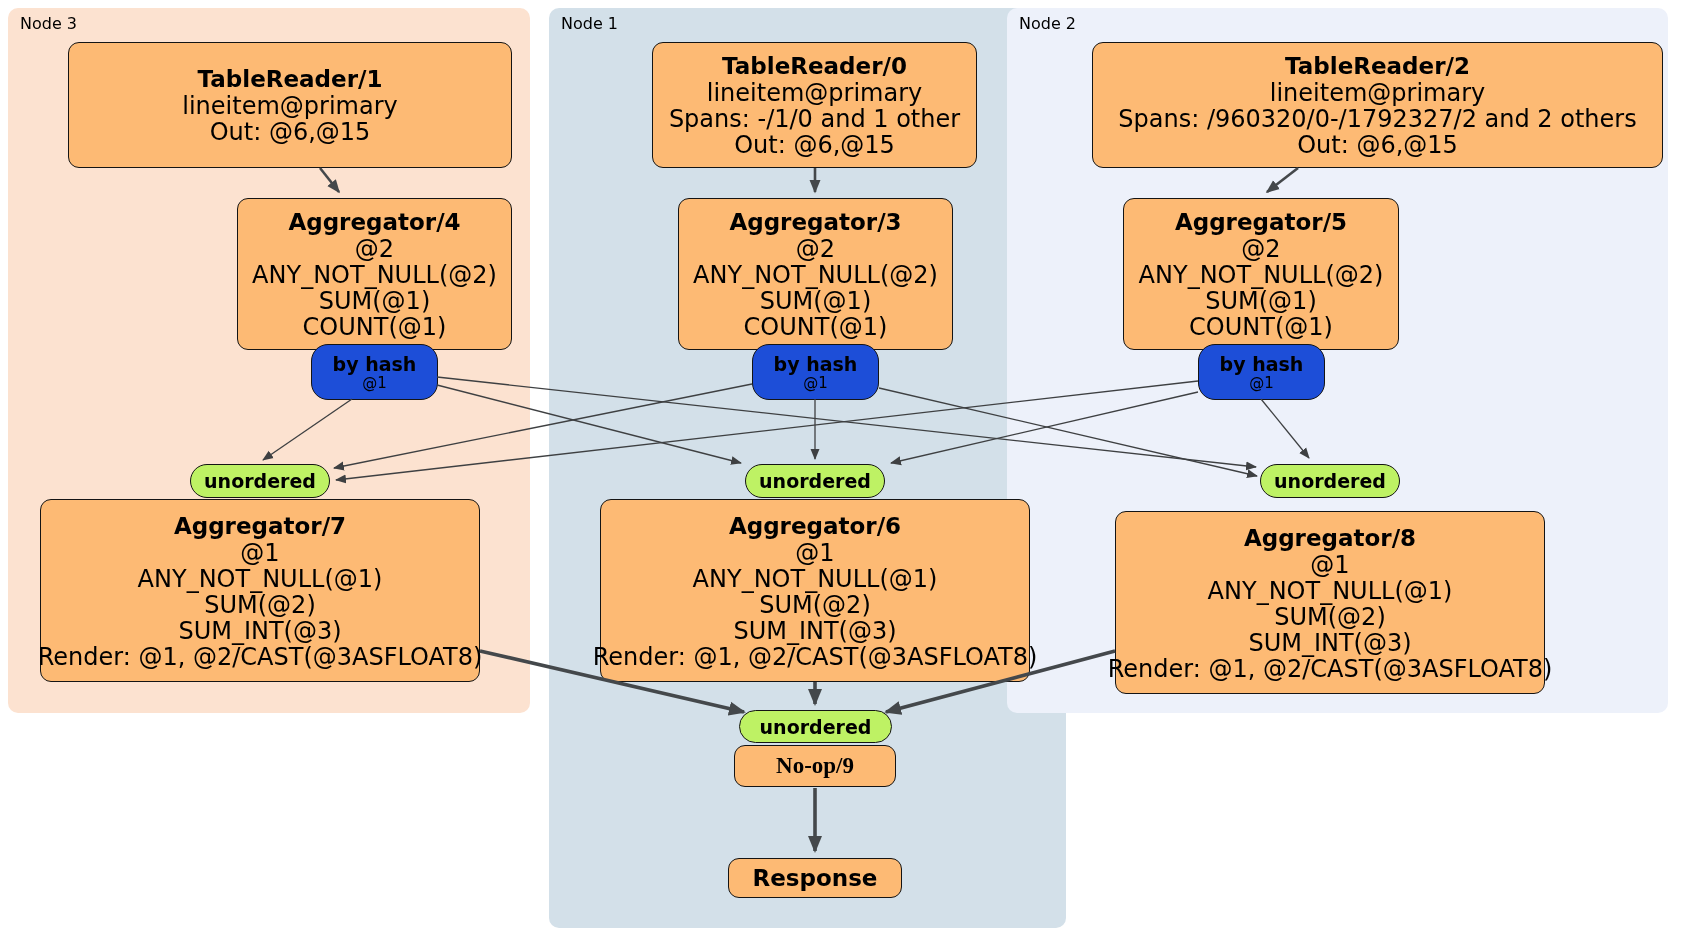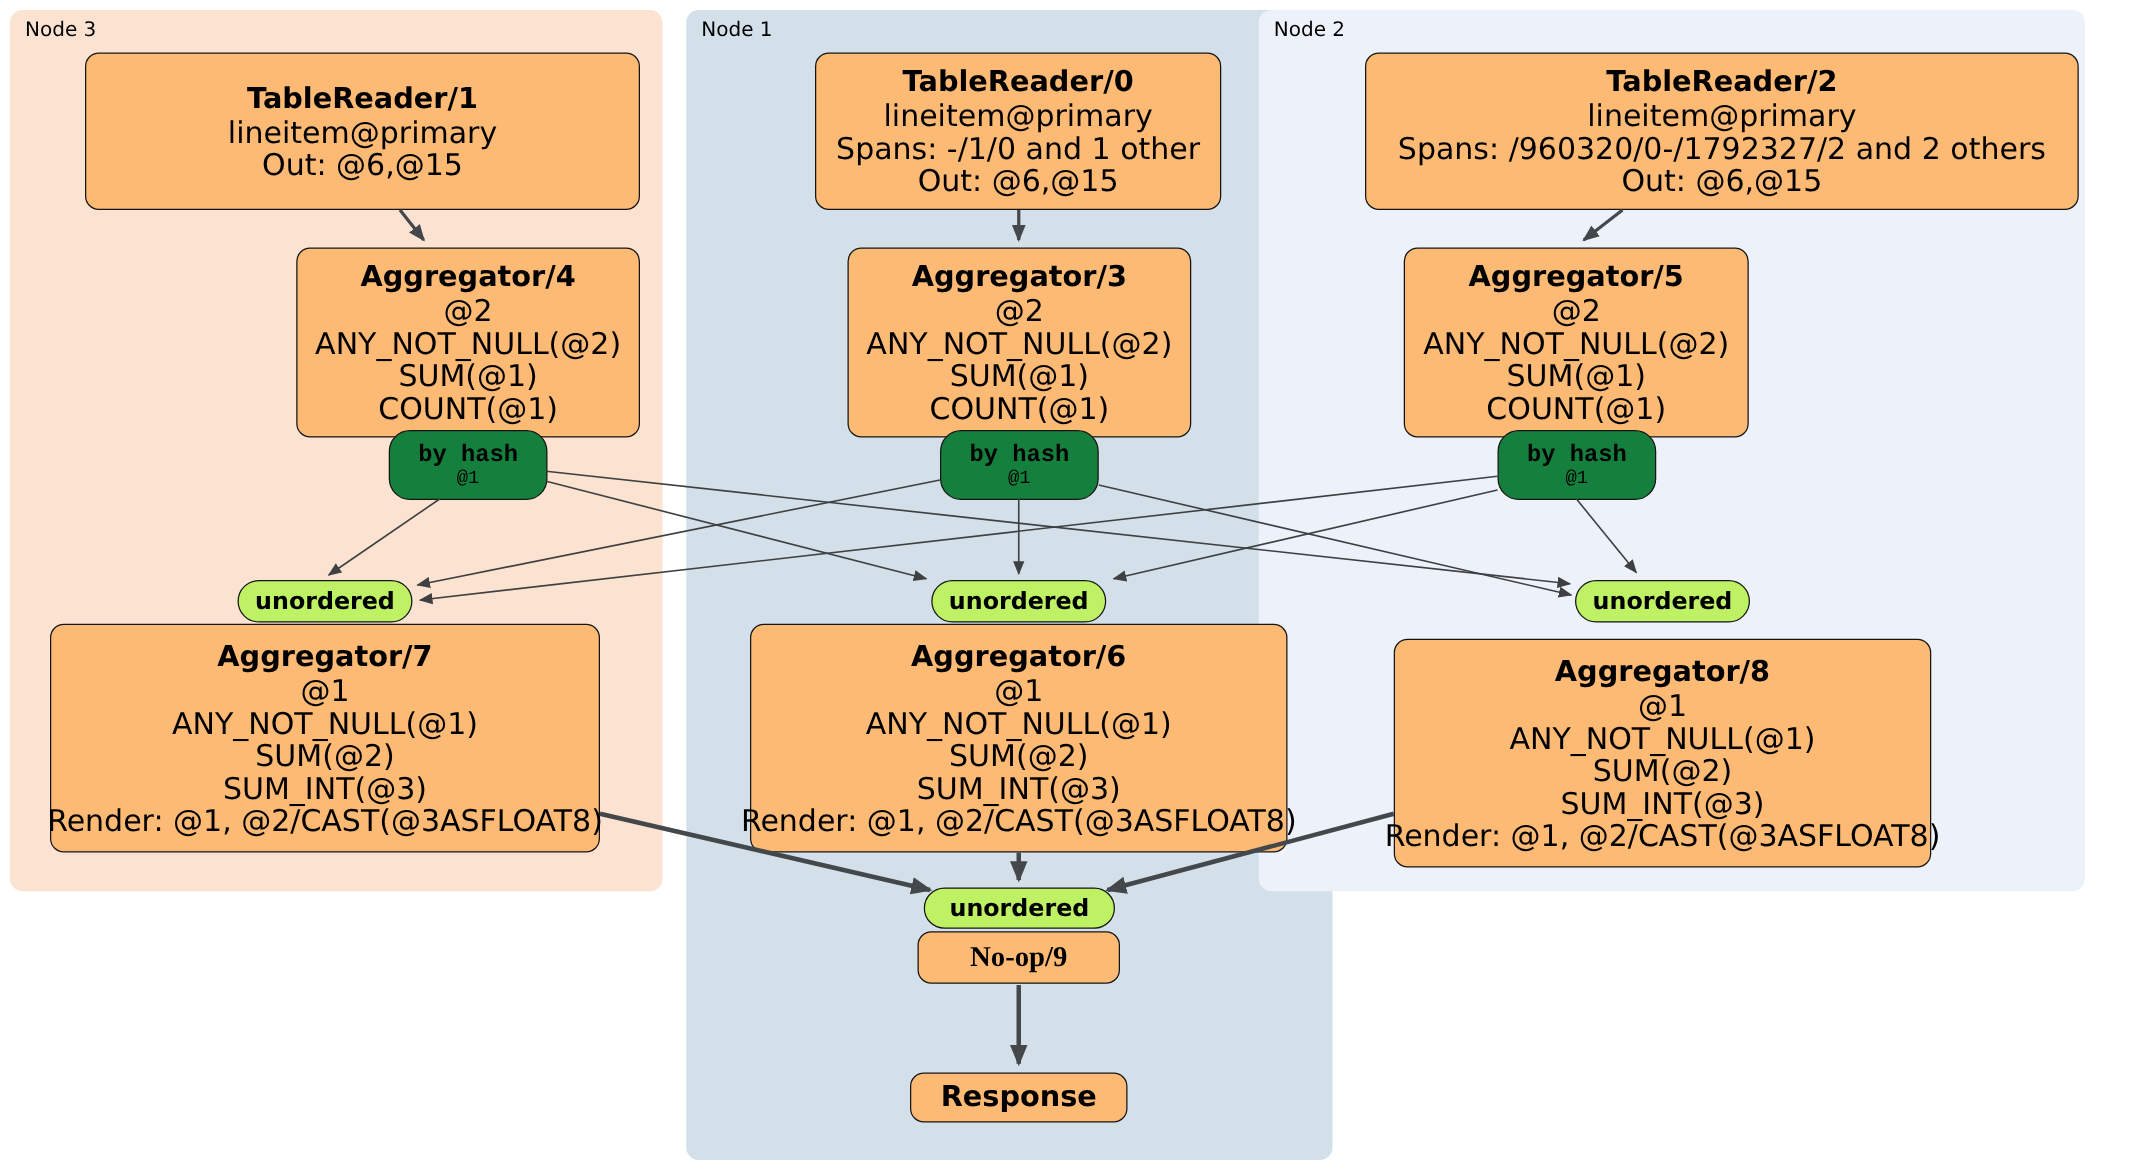--- a/index.html
+++ b/index.html
@@ -5,23 +5,23 @@
   html,body{margin:0;padding:0;background:#ffffff;}
   .canvas{position:relative;width:1708px;height:940px;overflow:hidden;
           font-family:"DejaVu Sans","Liberation Sans",sans-serif;color:#000;}
   .panel{position:absolute;border-radius:10px;z-index:0;}
   .panel-label{position:absolute;top:6px;left:12px;font-size:16px;color:#000;}
   .pbox{position:absolute;box-sizing:border-box;background:#fdba74;border:1.6px solid #141414;
         border-radius:11px;display:flex;flex-direction:column;justify-content:center;
         align-items:center;text-align:center;z-index:1;}
   .ptitle{font-weight:bold;font-size:23px;line-height:28px;white-space:nowrap;}
   .pline{font-size:24px;line-height:26px;white-space:nowrap;}
-  .router{position:absolute;box-sizing:border-box;background:#15803d;border:1.6px solid #141414;
+  .router{position:absolute;box-sizing:border-box;background:#1d4ed8;border:1.6px solid #141414;
           border-radius:17px;display:flex;flex-direction:column;justify-content:center;
-          align-items:center;z-index:2;font-family:Liberation Mono, monospace;}
+          align-items:center;z-index:2;}
   .rlabel{font-weight:bold;font-size:19px;line-height:22px;}
   .rsub{font-size:15px;line-height:16px;}
   .sync{position:absolute;box-sizing:border-box;background:#bef264;border:1.6px solid #141414;
         border-radius:17px;display:flex;justify-content:center;align-items:center;
         font-weight:bold;font-size:19px;z-index:2;}
   .edges{position:absolute;left:0;top:0;z-index:3;pointer-events:none;}
 </style>
 </head>
 <body>
 

